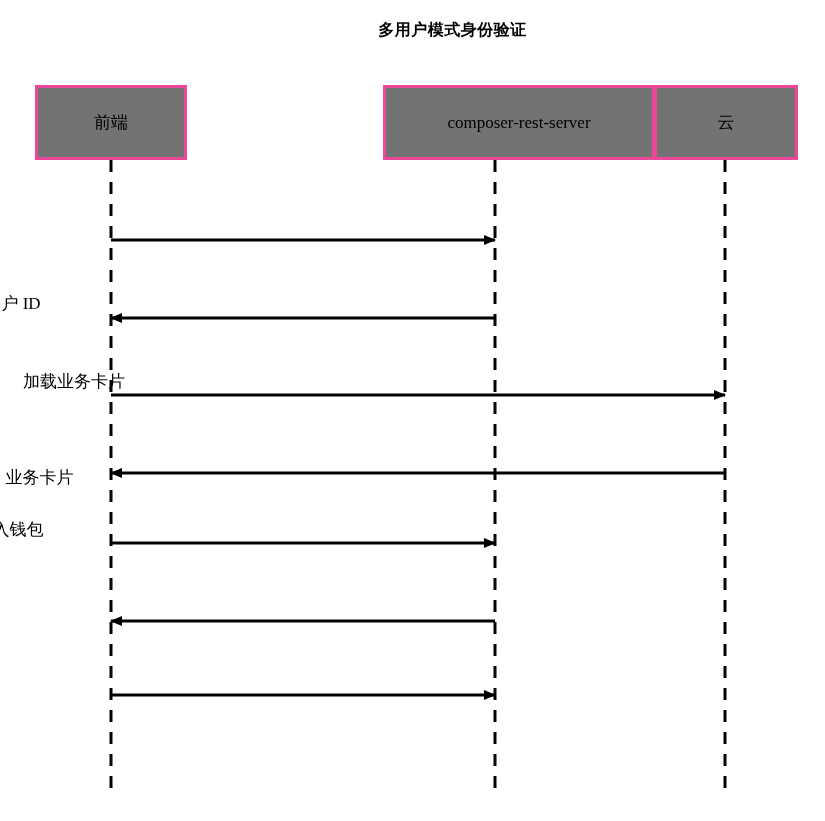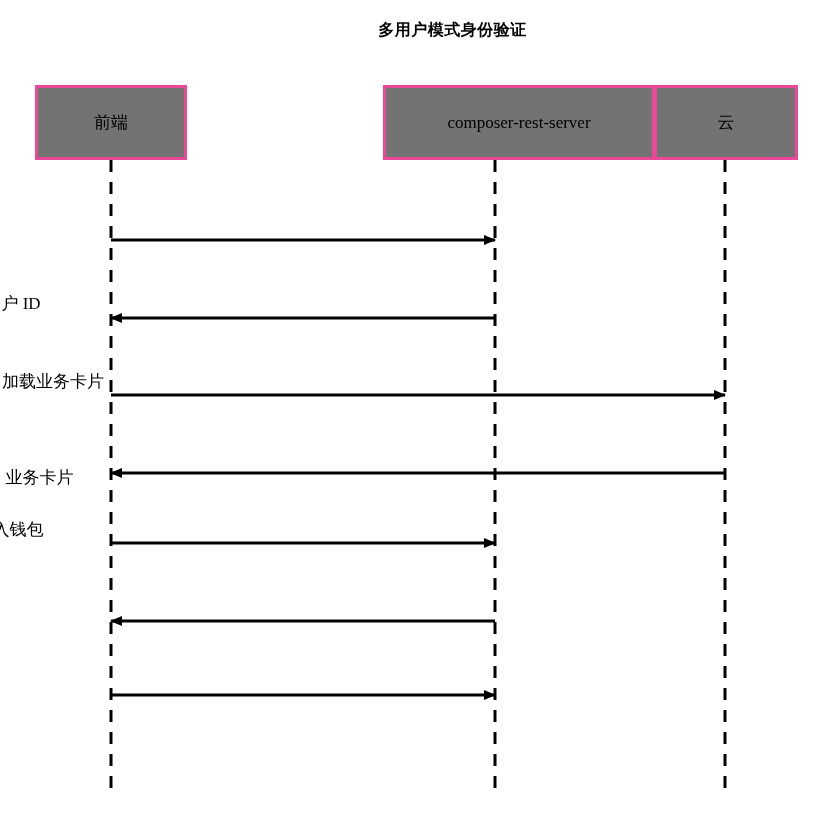--- a/index.html
+++ b/index.html
@@ -82,16 +82,16 @@
     <div class="lifeline-box" style="left: 35px; top: 85px; width: 152px; height: 75px;">
       <span>前端</span>
     </div>
     <div class="lifeline-box" style="left: 359px; top: 85px; width: 272px; height: 75px; margin-left: 24px;">
       <span>composer-rest-server</span>
     </div>
     <div class="lifeline-box" style="left: 654px; top: 85px; width: 144px; height: 75px;">
       <span>云</span>
     </div>
     <div class="msg-label" style="left: -109.5px; top: 292px; width: auto; text-align: left; padding-left: 0px;">access_token 用户 ID</div>
-    <div class="msg-label" style="left: 2px; top: 370px; width: auto; text-align: left; padding-left: 0px;">加载业务卡片</div>
+    <div class="msg-label" style="left: 23px; top: 370px; width: auto; text-align: left; padding-left: 0px;">加载业务卡片</div>
     <div class="msg-label" style="left: 5.5px; top: 466px; width: auto; text-align: left; padding-left: 0px;">业务卡片</div>
     <div class="msg-label" style="left: -109.5px; top: 518px; width: auto; text-align: left; padding-left: 0px;">将业务卡片导入钱包</div>
   </div>
 
 </body></html>

